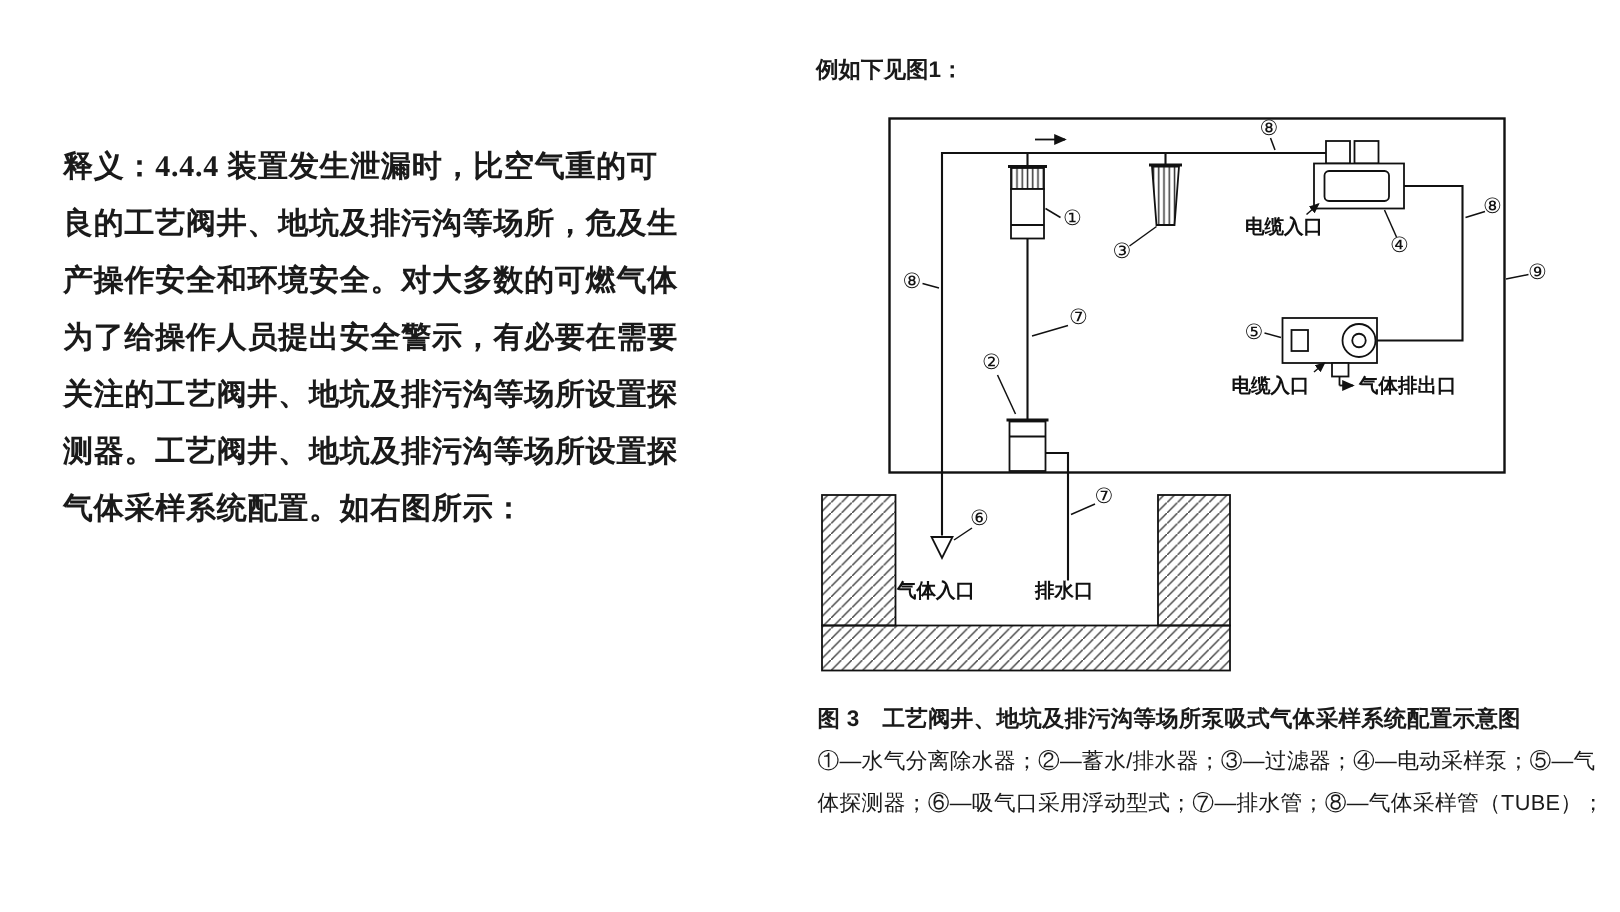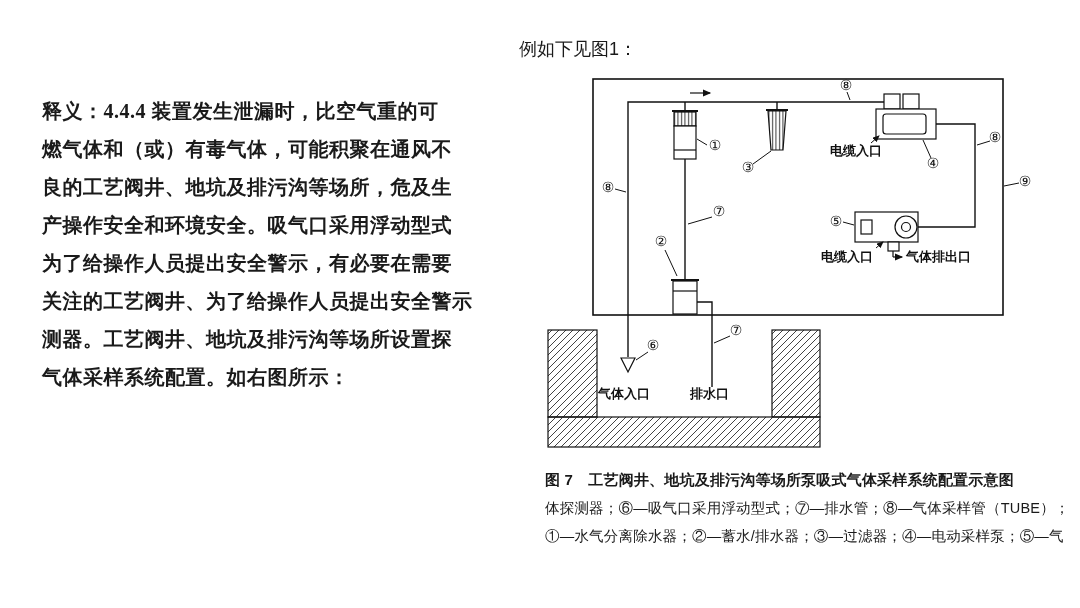--- a/index.html
+++ b/index.html
@@ -16,22 +16,22 @@
   .commentary { position:absolute; left:42px; top:92px; width:492px; }
   .cline {
     font-size:20px;
     line-height:38px;
     white-space:nowrap;
     letter-spacing:0.5px;
     font-weight:700;
   }
 
   .figure-intro {
-    position:absolute; left:519px; top:37px;
-    font-size:18px; font-weight:normal;
+    position:absolute; left:544px; top:37px;
+    font-size:15px; font-weight:bold;
     font-family:"Liberation Sans", sans-serif;
   }
 
   .diagram { position:absolute; left:540px; top:62px; }
   .diagram text { font-family:"Liberation Sans", sans-serif; }
   .dlabel { font-weight:bold; }
 
   .caption {
     position:absolute; left:545px; top:466px; width:525px;
     font-family:"Liberation Sans", sans-serif;
@@ -39,25 +39,24 @@
   .caption-title { font-size:15px; font-weight:bold; line-height:28px; white-space:nowrap; letter-spacing:0.2px; }
   .caption-line  { font-size:14.5px; line-height:28px; white-space:nowrap; letter-spacing:0.2px; }
 </style>
 </head>
 <body>
 
 <div class="page">
 
   <div class="commentary">
     <div class="cline">释义：4.4.4 装置发生泄漏时，比空气重的可</div>
-    <div class="cline">燃气体和（或）有毒气体，可能积聚在通风不</div>
     <div class="cline">良的工艺阀井、地坑及排污沟等场所，危及生</div>
-    <div class="cline">产操作安全和环境安全。吸气口采用浮动型式</div>
+    <div class="cline">产操作安全和环境安全。对大多数的可燃气体</div>
     <div class="cline">为了给操作人员提出安全警示，有必要在需要</div>
-    <div class="cline">关注的工艺阀井、为了给操作人员提出安全警示</div>
+    <div class="cline">关注的工艺阀井、地坑及排污沟等场所设置探</div>
     <div class="cline">测器。工艺阀井、地坑及排污沟等场所设置探</div>
     <div class="cline">气体采样系统配置。如右图所示：</div>
   </div>
 
   <div class="figure-intro">例如下见图1：</div>
 
   <svg class="diagram" width="500" height="400" viewBox="0 0 500 400">
     <defs>
       <pattern id="groundHatch" width="7" height="7" patternUnits="userSpaceOnUse">
         <path d="M0,7 L7,0" stroke="#444" stroke-width="1"></path>
@@ -165,18 +164,18 @@
     <g font-size="13" fill="#111" class="dlabel">
       <text x="290" y="93">电缆入口</text>
       <text x="281" y="199">电缆入口</text>
       <text x="366" y="199">气体排出口</text>
       <text x="58" y="336">气体入口</text>
       <text x="150" y="336">排水口</text>
     </g>
   </svg>
 
   <div class="caption">
-    <div class="caption-title">图 7　工艺阀井、地坑及排污沟等场所泵吸式气体采样系统配置示意图</div>
+    <div class="caption-title">图 3　工艺阀井、地坑及排污沟等场所泵吸式气体采样系统配置示意图</div>
+    <div class="caption-line">①—水气分离除水器；②—蓄水/排水器；③—过滤器；④—电动采样泵；⑤—气</div>
     <div class="caption-line">体探测器；⑥—吸气口采用浮动型式；⑦—排水管；⑧—气体采样管（TUBE）；</div>
-    <div class="caption-line">①—水气分离除水器；②—蓄水/排水器；③—过滤器；④—电动采样泵；⑤—气</div>
   </div>
 
 </div>
 
 </body></html>

